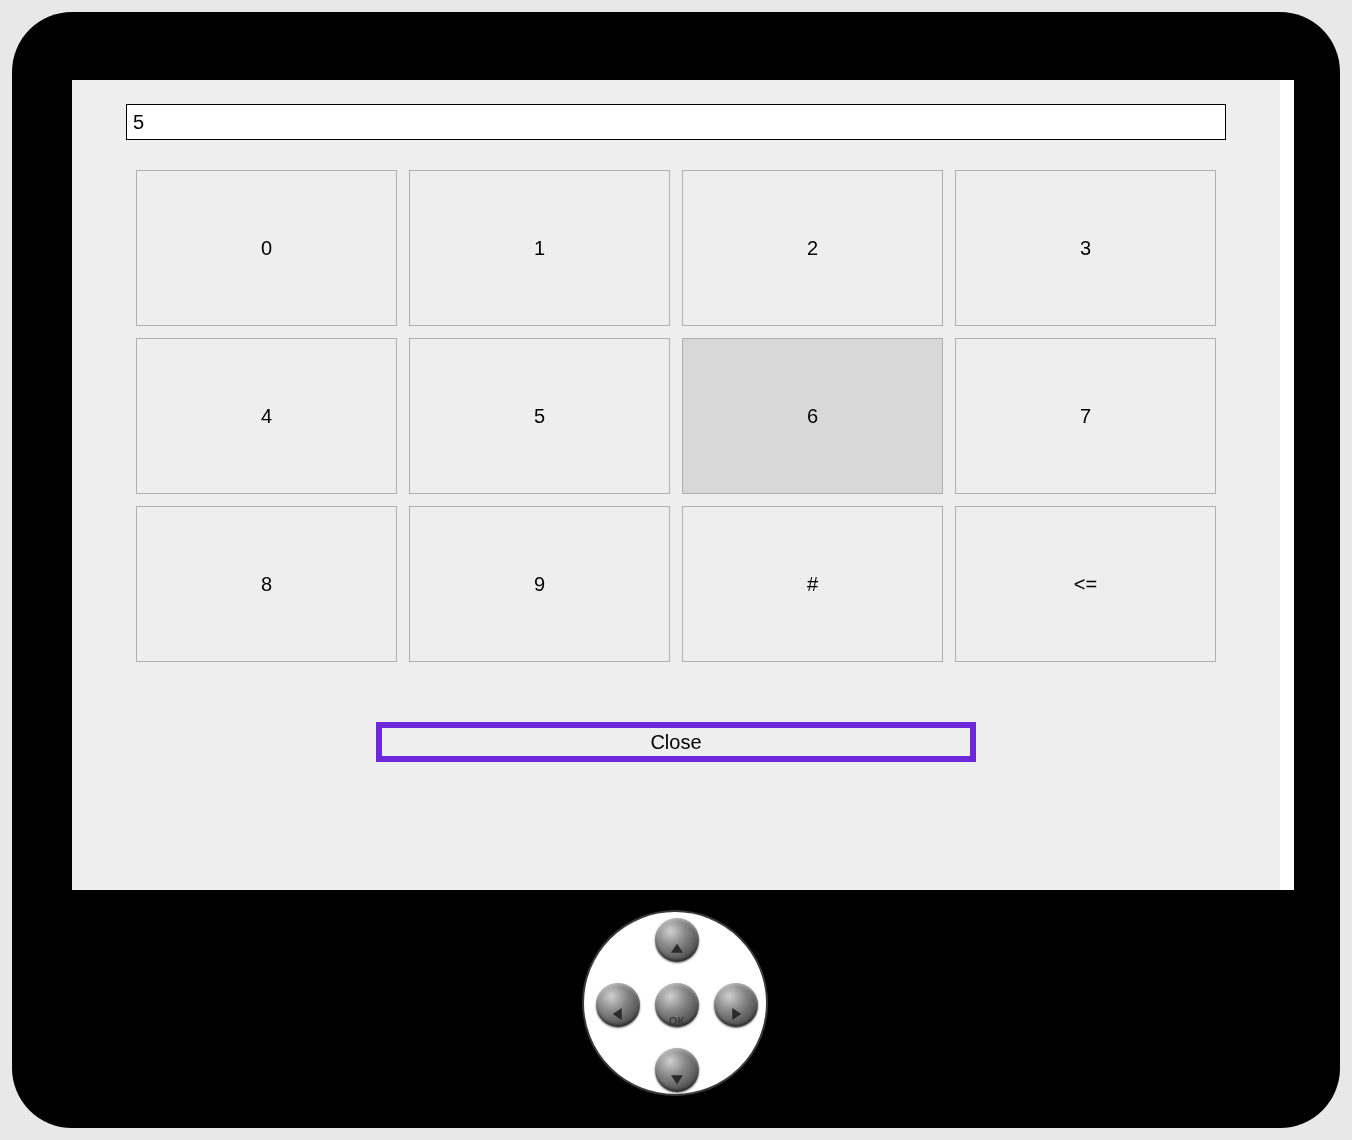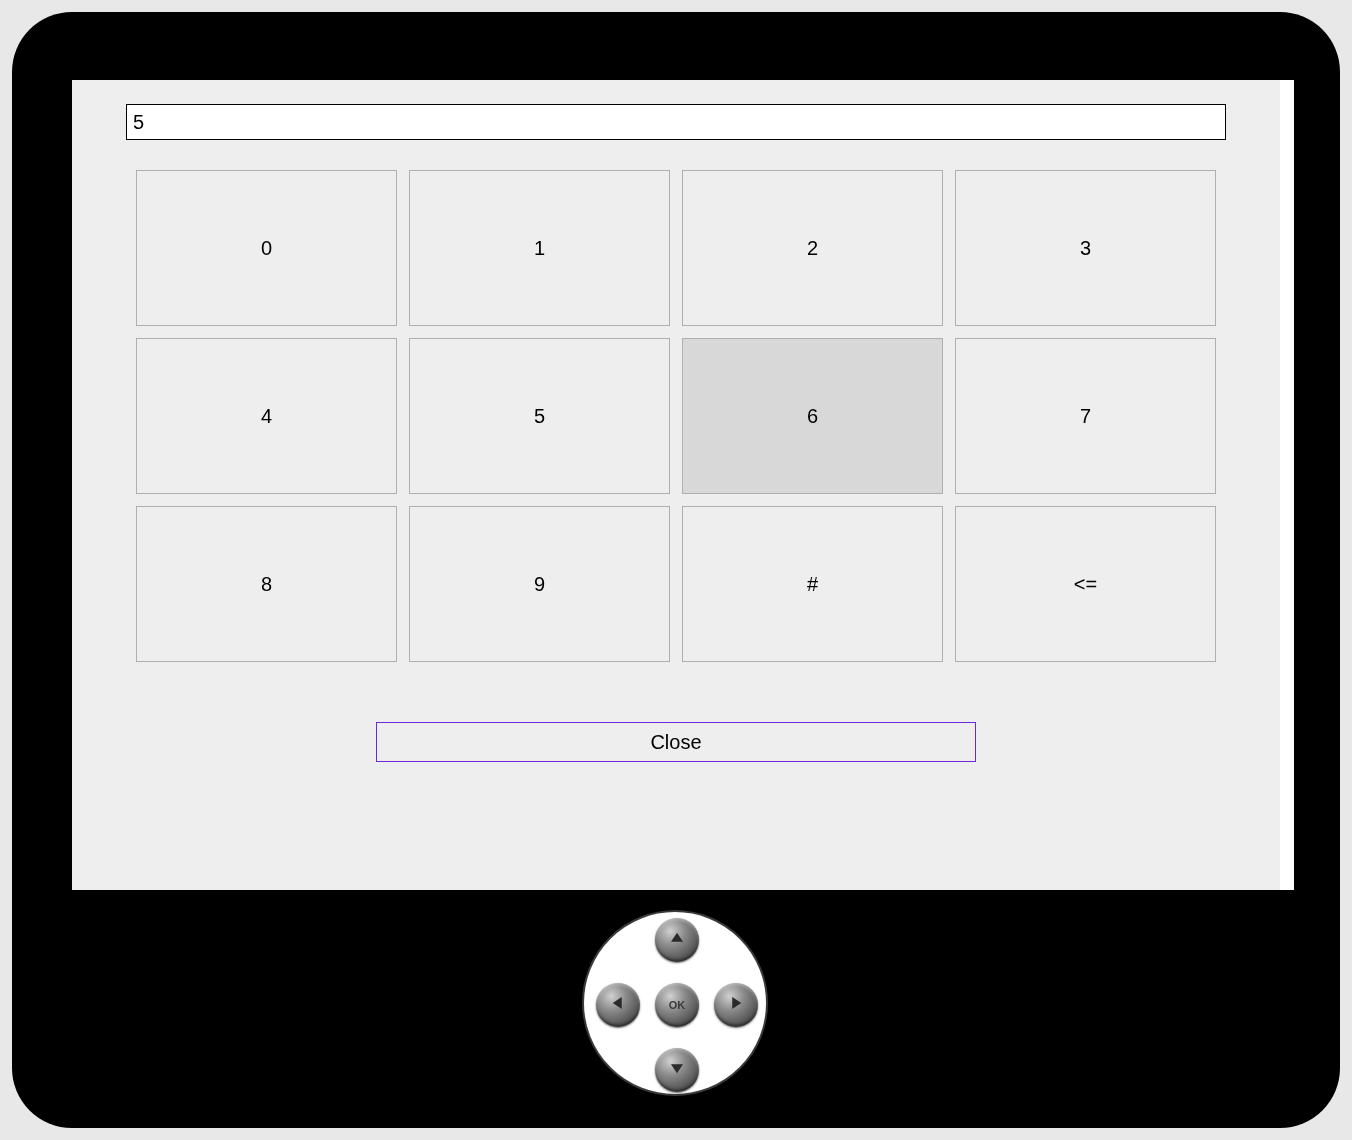--- a/index.html
+++ b/index.html
@@ -117,21 +117,21 @@
     background: #d8d8d8;
   }
   .close-row {
     margin-top: 60px;
     display: flex;
     justify-content: center;
   }
   .close-wide {
     width: 600px;
     height: 40px;
-    border: 1px solid #6d28d9;
+    border: 6px solid #6d28d9;
     background: #eeeeee;
     display: flex;
     align-items: center;
     justify-content: center;
     font-size: 20px;
     cursor: pointer;
   }
   .dpad {
     position: absolute;
     left: 570px;
@@ -143,21 +143,21 @@
     border: 2px solid #3a3a3a;
   }
   .dbtn {
     position: absolute;
     width: 44px;
     height: 44px;
     border-radius: 50%;
     background: radial-gradient(circle at 35% 30%, #d0d0d0 0%, #8a8a8a 35%, #555 70%, #2a2a2a 100%);
     box-shadow: inset 0 2px 3px rgba(255,255,255,0.35), inset 0 -2px 3px rgba(0,0,0,0.5), 0 1px 2px rgba(0,0,0,0.6);
     display: flex;
-    align-items: center;
+    align-items: flex-end;
     justify-content: center;
     cursor: pointer;
   }
   .dbtn svg { width: 18px; height: 18px; }
   .d-up    { left: 71px; top: 6px; }
   .d-down  { left: 71px; top: 136px; }
   .d-left  { left: 12px; top: 71px; }
   .d-right { left: 130px; top: 71px; }
   .d-ok    { left: 71px; top: 71px; font-size: 11px; color: #3a3a3a; font-weight: bold; }
 </style>

